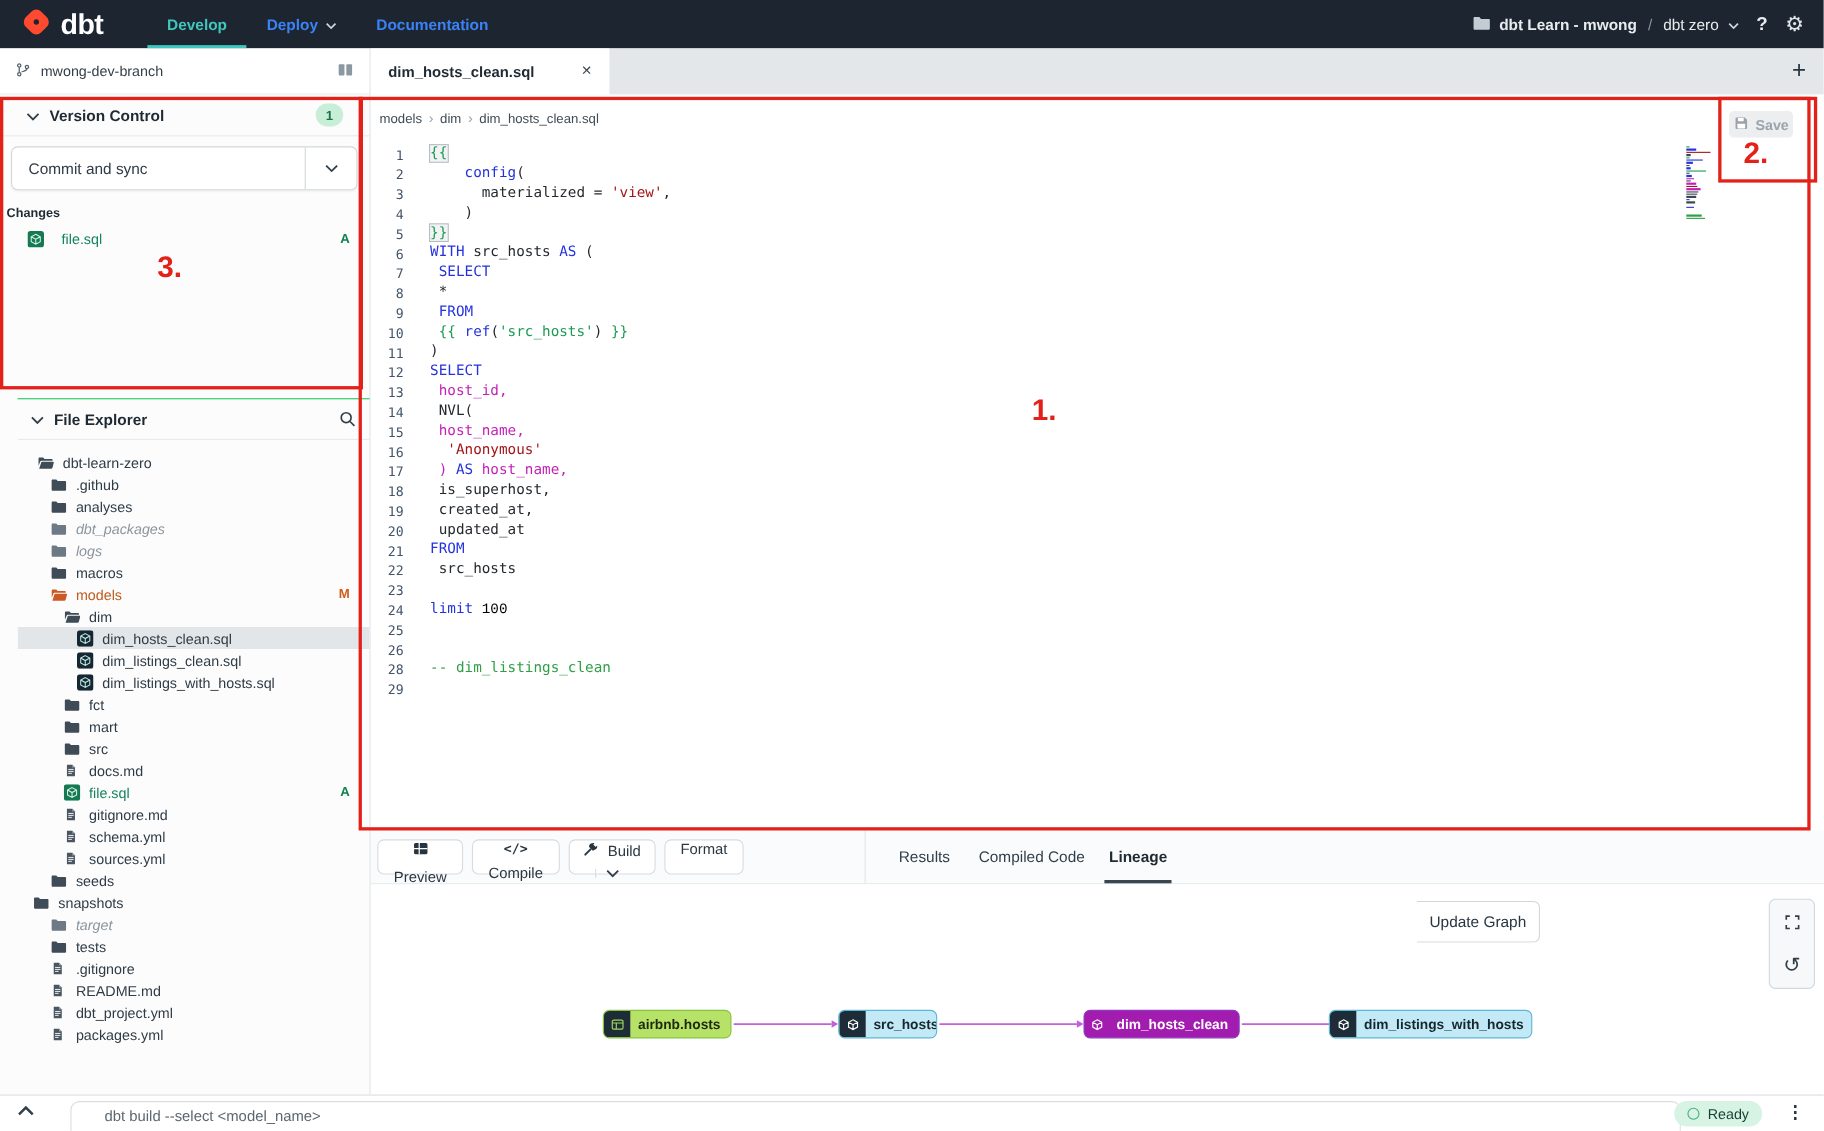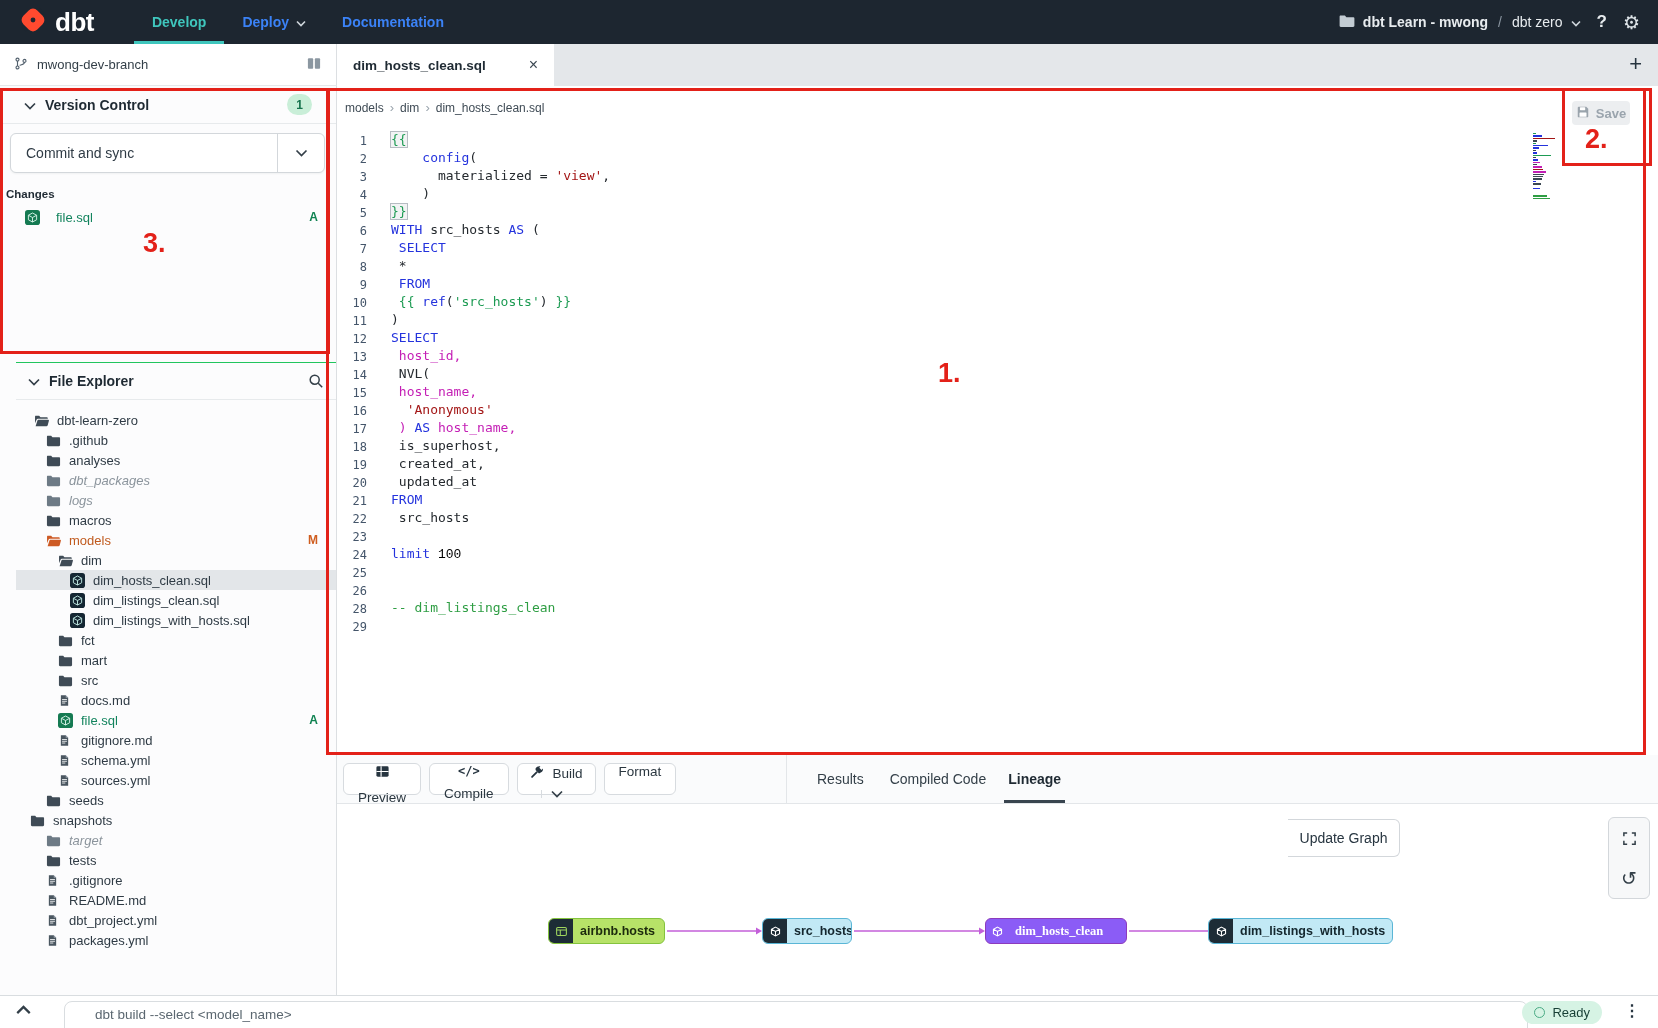--- a/index.html
+++ b/index.html
@@ -118,21 +118,21 @@
   .lg-iconstack { position:absolute; left:1271px; top:13px; width:42px; height:82px;
                   border:1px solid #d3d7db; border-radius:6px; background:#f7f8f9;
                   display:flex; flex-direction:column; }
   .lg-iconbtn { flex:1; display:flex; align-items:center; justify-content:center; cursor:pointer; color:#333f48; }
   .reset-glyph { font-size:19px; line-height:1; color:#333f48; }
   .graph { position:absolute; left:0; top:0; right:0; bottom:0; }
   .node { position:absolute; top:114px; height:26px; border-radius:6px; display:flex; align-items:center;
           font-size:12.5px; font-weight:700; cursor:pointer; overflow:hidden; }
   .node-seed { background:#b7e268; border:1.5px solid #84c33e; color:#1c2a0d; }
   .node-blue { background:#c2e9f5; border:1.5px solid #5ab6d6; color:#14272e; }
-  .node-purple { background:#8b5cf6; border:1.5px solid #8c3bbd; color:#fff;font-family:Liberation Serif, serif; }
+  .node-purple { background:#a21caf; border:1.5px solid #8c3bbd; color:#fff; }
   .node-iconblock { width:24px; height:100%; background:#1d2c36; display:flex; align-items:center; justify-content:center; flex:none; }
   .node-iconplain { width:22px; height:100%; display:flex; align-items:center; justify-content:center; flex:none; }
   .node-label { padding:0 10px 0 7px; white-space:nowrap; }
   .edges { position:absolute; left:0; top:114px; width:1321px; height:26px; }
 
   
   .bottombar { position:absolute; left:0; right:0; bottom:0; height:33px; background:#fff;
                border-top:1px solid #d9dde0; }
   .bb-chevron { position:absolute; left:16px; top:9px; cursor:pointer; display:flex; }
   .cmd-box { position:absolute; left:64px; top:5px; right:130px; height:40px;

